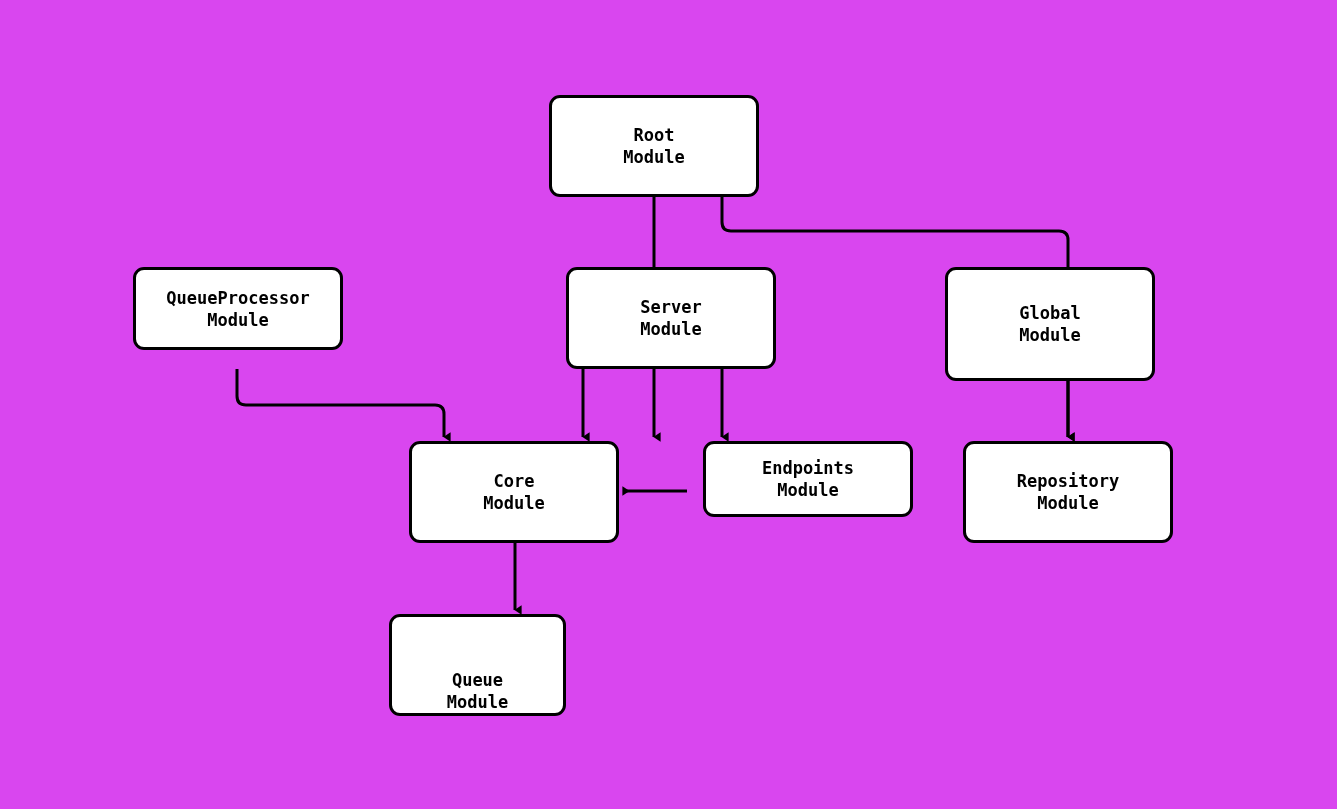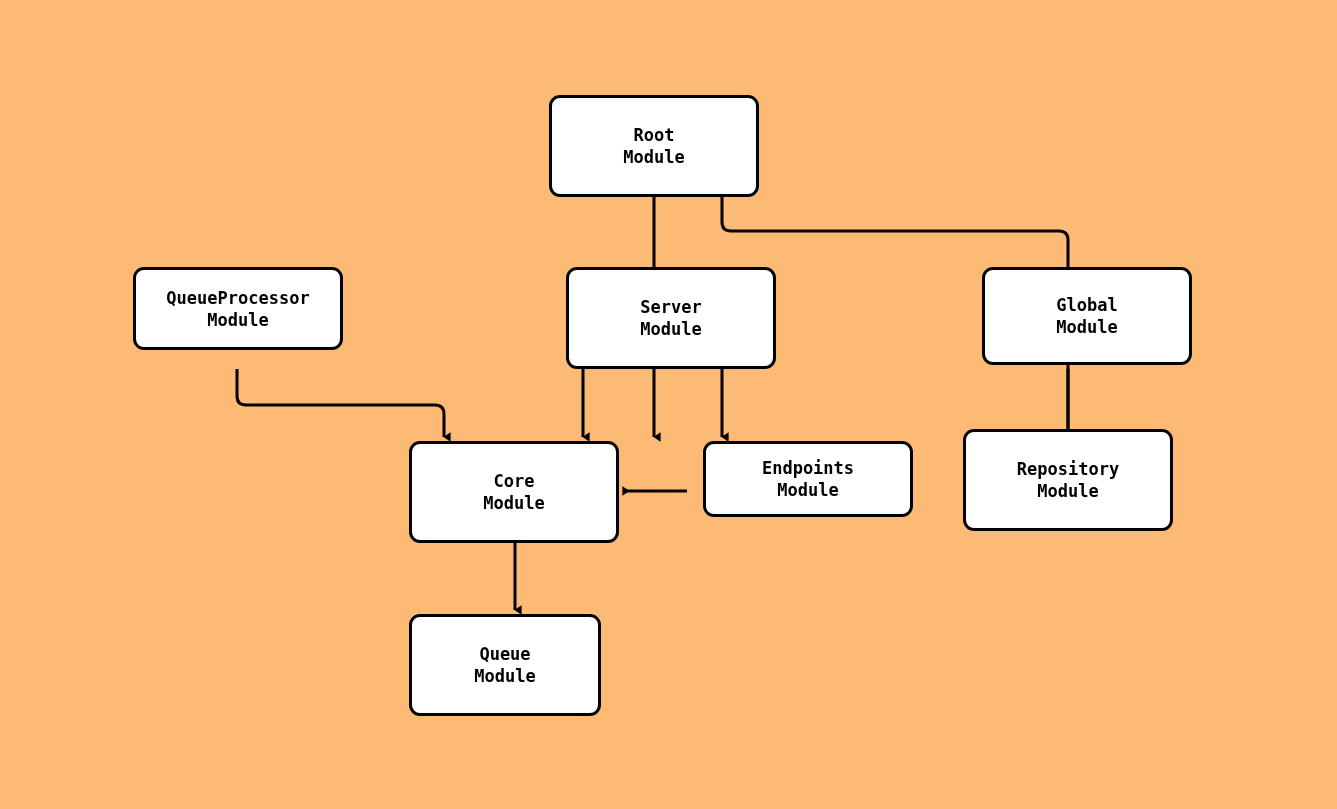--- a/index.html
+++ b/index.html
@@ -11,21 +11,21 @@
   body {
     width: 1337px;
     height: 809px;
     overflow: hidden;
     font-family: "DejaVu Sans Mono", "Liberation Mono", monospace;
   }
   #diagram-root {
     position: relative;
     width: 1337px;
     height: 809px;
-    background: #fdba74;
+    background: #d946ef;
     text-decoration: underline;
   }
   #edge-layer {
     position: absolute;
     left: 0;
     top: 0;
     width: 1337px;
     height: 809px;
   }
   .node {
@@ -94,38 +94,38 @@
   <div class="node" style="left:133px; top:267px; width:210px; height:83px;">
     <div class="node-label">QueueProcessor</div>
     <div class="node-label">Module</div>
   </div>
 
   <div class="node" style="left:549px; top:267px; width:210px; height:102px;margin-left:17px;">
     <div class="node-label">Server</div>
     <div class="node-label">Module</div>
   </div>
 
-  <div class="node" style="left:982px; top:267px; width:210px; height:98px;">
+  <div class="node" style="left:945px; top:267px; width:210px; height:114px;">
     <div class="node-label">Global</div>
     <div class="node-label">Module</div>
   </div>
 
   <div class="node" style="left:409px; top:441px; width:210px; height:102px;align-items:center;">
     <div class="node-label">Core</div>
     <div class="node-label">Module</div>
   </div>
 
   <div class="node" style="left:687px; top:441px; width:210px; height:76px;margin-left:16px;">
     <div class="node-label">Endpoints</div>
     <div class="node-label">Module</div>
   </div>
 
-  <div class="node" style="left:963px; top:429px; width:210px; height:102px;">
+  <div class="node" style="left:963px; top:441px; width:210px; height:102px;">
     <div class="node-label">Repository</div>
     <div class="node-label">Module</div>
   </div>
 
-  <div class="node" style="left:409px; top:614px; width:192px; height:102px;">
+  <div class="node" style="left:389px; top:614px; width:177px; height:102px;justify-content:flex-end;">
     <div class="node-label">Queue</div>
     <div class="node-label">Module</div>
   </div>
 
 </div>
 
 </body></html>

